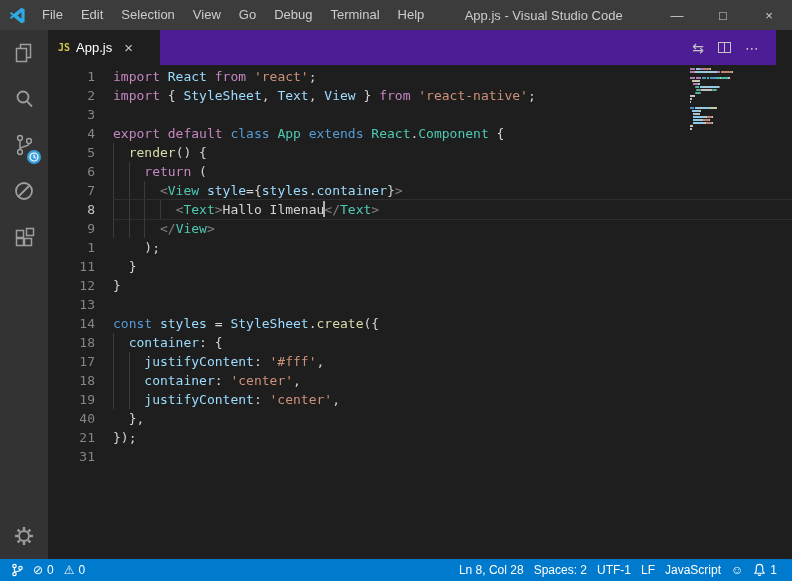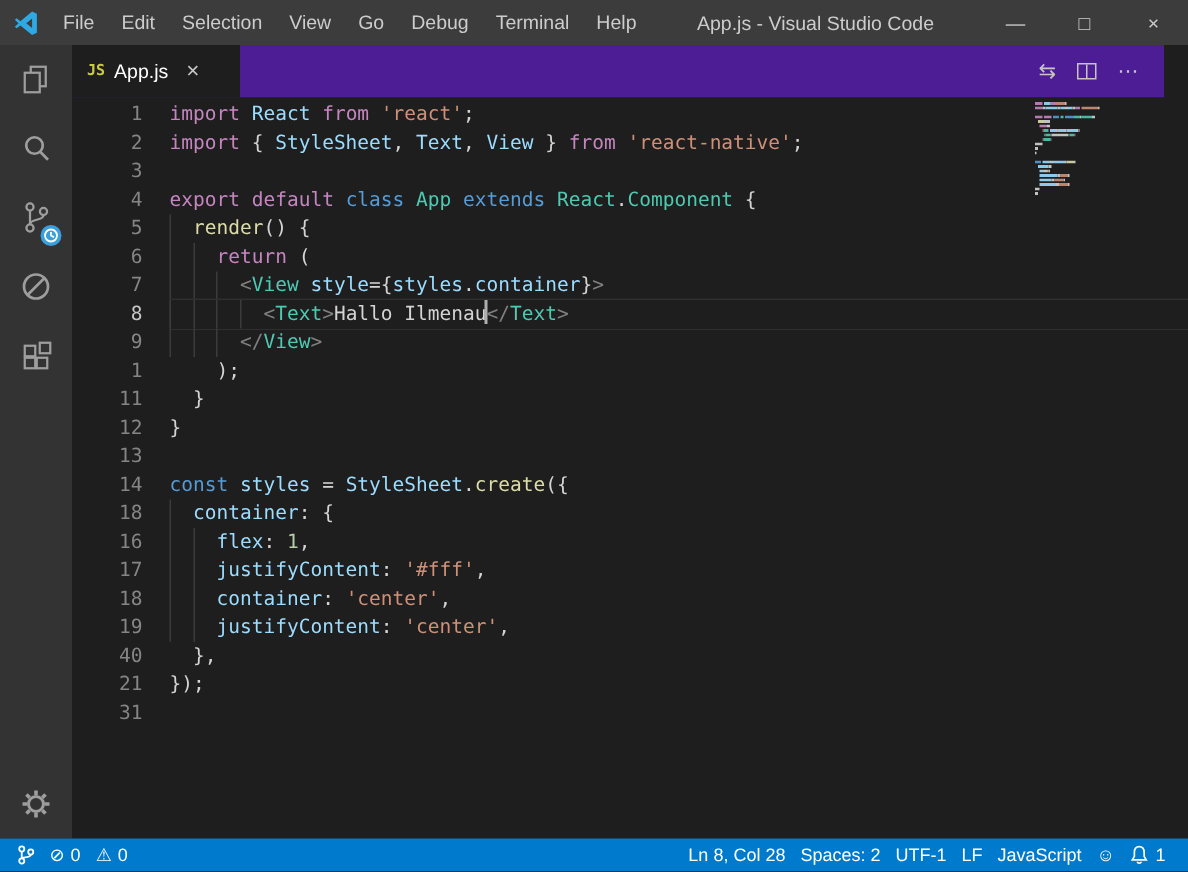--- a/index.html
+++ b/index.html
@@ -171,21 +171,20 @@
       <div class="code-line"><div class="gutter">6</div><div class="line-content"><span class="guide" style="left: 0ch;"></span><span class="guide" style="left: 2ch;"></span><span class="tk-pln">    </span><span class="tk-kw">return</span><span class="tk-pln"> (</span></div></div>
       <div class="code-line"><div class="gutter">7</div><div class="line-content"><span class="guide" style="left: 0ch;"></span><span class="guide" style="left: 2ch;"></span><span class="guide" style="left: 4ch;"></span><span class="tk-pln">      </span><span class="tk-brk">&lt;</span><span class="tk-cls">View</span><span class="tk-pln"> </span><span class="tk-var">style</span><span class="tk-pln">=</span><span class="tk-pln">{</span><span class="tk-var">styles</span><span class="tk-pln">.</span><span class="tk-var">container</span><span class="tk-pln">}</span><span class="tk-brk">&gt;</span></div></div>
       <div class="code-line active"><div class="gutter">8</div><div class="line-content"><span class="guide" style="left: 0ch;"></span><span class="guide" style="left: 2ch;"></span><span class="guide" style="left: 4ch;"></span><span class="guide" style="left: 6ch;"></span><span class="tk-pln">        </span><span class="tk-brk">&lt;</span><span class="tk-cls">Text</span><span class="tk-brk">&gt;</span><span class="tk-pln">Hallo Ilmenau</span><span class="cursor"></span><span class="tk-brk">&lt;/</span><span class="tk-cls">Text</span><span class="tk-brk">&gt;</span></div></div>
       <div class="code-line"><div class="gutter">9</div><div class="line-content"><span class="guide" style="left: 0ch;"></span><span class="guide" style="left: 2ch;"></span><span class="guide" style="left: 4ch;"></span><span class="tk-pln">      </span><span class="tk-brk">&lt;/</span><span class="tk-cls">View</span><span class="tk-brk">&gt;</span></div></div>
       <div class="code-line"><div class="gutter">1</div><div class="line-content"><span class="tk-pln">    );</span></div></div>
       <div class="code-line"><div class="gutter">11</div><div class="line-content"><span class="tk-pln">  }</span></div></div>
       <div class="code-line"><div class="gutter">12</div><div class="line-content"><span class="tk-pln">}</span></div></div>
       <div class="code-line"><div class="gutter">13</div><div class="line-content"></div></div>
       <div class="code-line"><div class="gutter">14</div><div class="line-content"><span class="tk-kw2">const</span><span class="tk-pln"> </span><span class="tk-var">styles</span><span class="tk-pln"> = </span><span class="tk-var">StyleSheet</span><span class="tk-pln">.</span><span class="tk-fn">create</span><span class="tk-pln">({</span></div></div>
       <div class="code-line"><div class="gutter">18</div><div class="line-content"><span class="guide" style="left: 0ch;"></span><span class="tk-pln">  </span><span class="tk-var">container</span><span class="tk-pln">: {</span></div></div>
-      <div class="code-line"><div class="gutter">16</div><div class="line-content"><span class="guide" style="left: 0ch;"></span><span class="guide" style="left: 2ch;"></span><span class="tk-pln">    </span><span class="tk-var">flex</span><span class="tk-pln">: </span><span class="tk-num">1</span><span class="tk-pln">,</span></div></div>
       <div class="code-line"><div class="gutter">17</div><div class="line-content"><span class="guide" style="left: 0ch;"></span><span class="guide" style="left: 2ch;"></span><span class="tk-pln">    </span><span class="tk-var">justifyContent</span><span class="tk-pln">: </span><span class="tk-str">'#fff'</span><span class="tk-pln">,</span></div></div>
       <div class="code-line"><div class="gutter">18</div><div class="line-content"><span class="guide" style="left: 0ch;"></span><span class="guide" style="left: 2ch;"></span><span class="tk-pln">    </span><span class="tk-var">container</span><span class="tk-pln">: </span><span class="tk-str">'center'</span><span class="tk-pln">,</span></div></div>
       <div class="code-line"><div class="gutter">19</div><div class="line-content"><span class="guide" style="left: 0ch;"></span><span class="guide" style="left: 2ch;"></span><span class="tk-pln">    </span><span class="tk-var">justifyContent</span><span class="tk-pln">: </span><span class="tk-str">'center'</span><span class="tk-pln">,</span></div></div>
       <div class="code-line"><div class="gutter">40</div><div class="line-content"><span class="tk-pln">  },</span></div></div>
       <div class="code-line"><div class="gutter">21</div><div class="line-content"><span class="tk-pln">});</span></div></div>
       <div class="code-line"><div class="gutter">31</div><div class="line-content"></div></div>
     </div>
   <div class="minimap">
       <div class="mm-line"><span class="mm-tk" style="width: 4.8px; background: rgb(197, 134, 192);"></span><span class="mm-tk" style="width: 0.8px;"></span><span class="mm-tk" style="width: 4px; background: rgb(156, 220, 254);"></span><span class="mm-tk" style="width: 0.8px;"></span><span class="mm-tk" style="width: 3.2px; background: rgb(197, 134, 192);"></span><span class="mm-tk" style="width: 0.8px;"></span><span class="mm-tk" style="width: 5.6px; background: rgb(206, 145, 120);"></span><span class="mm-tk" style="width: 0.8px; background: rgb(212, 212, 212);"></span></div>
       <div class="mm-line"><span class="mm-tk" style="width: 4.8px; background: rgb(197, 134, 192);"></span><span class="mm-tk" style="width: 2.4px; background: rgb(212, 212, 212);"></span><span class="mm-tk" style="width: 8px; background: rgb(156, 220, 254);"></span><span class="mm-tk" style="width: 1.6px; background: rgb(212, 212, 212);"></span><span class="mm-tk" style="width: 3.2px; background: rgb(156, 220, 254);"></span><span class="mm-tk" style="width: 1.6px; background: rgb(212, 212, 212);"></span><span class="mm-tk" style="width: 3.2px; background: rgb(156, 220, 254);"></span><span class="mm-tk" style="width: 2.4px; background: rgb(212, 212, 212);"></span><span class="mm-tk" style="width: 3.2px; background: rgb(197, 134, 192);"></span><span class="mm-tk" style="width: 0.8px;"></span><span class="mm-tk" style="width: 11.2px; background: rgb(206, 145, 120);"></span><span class="mm-tk" style="width: 0.8px; background: rgb(212, 212, 212);"></span></div>

